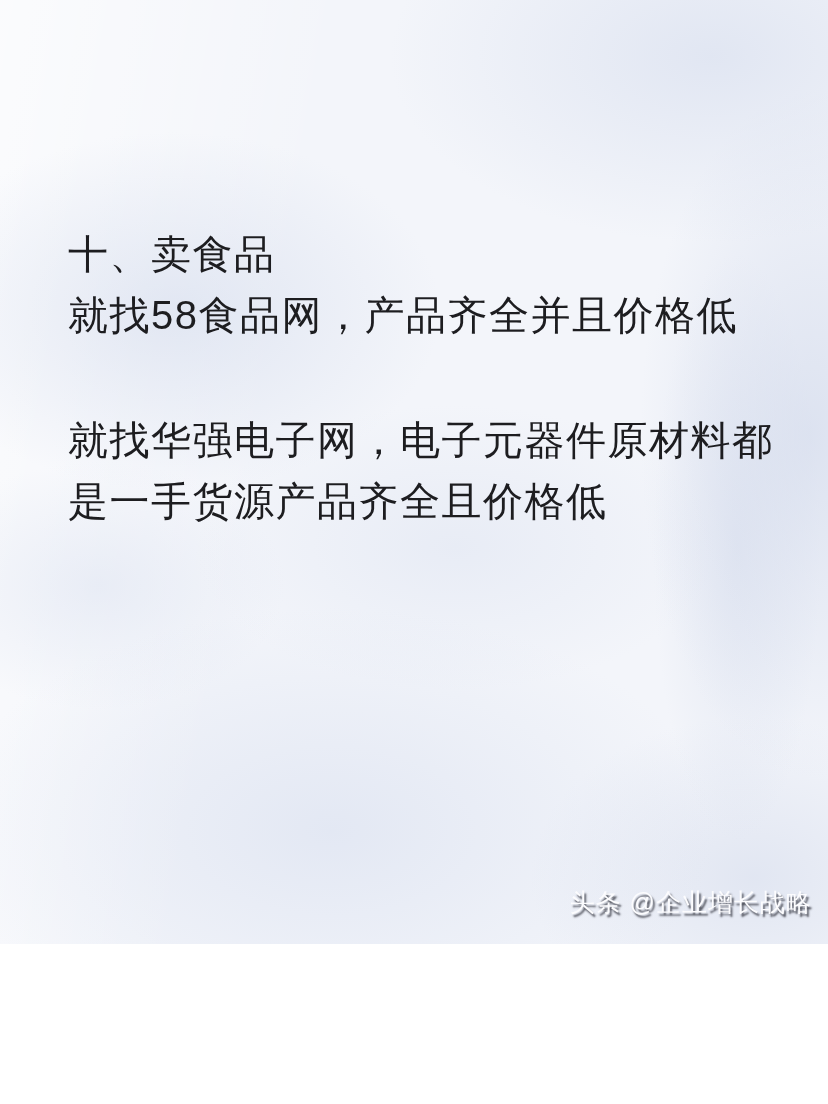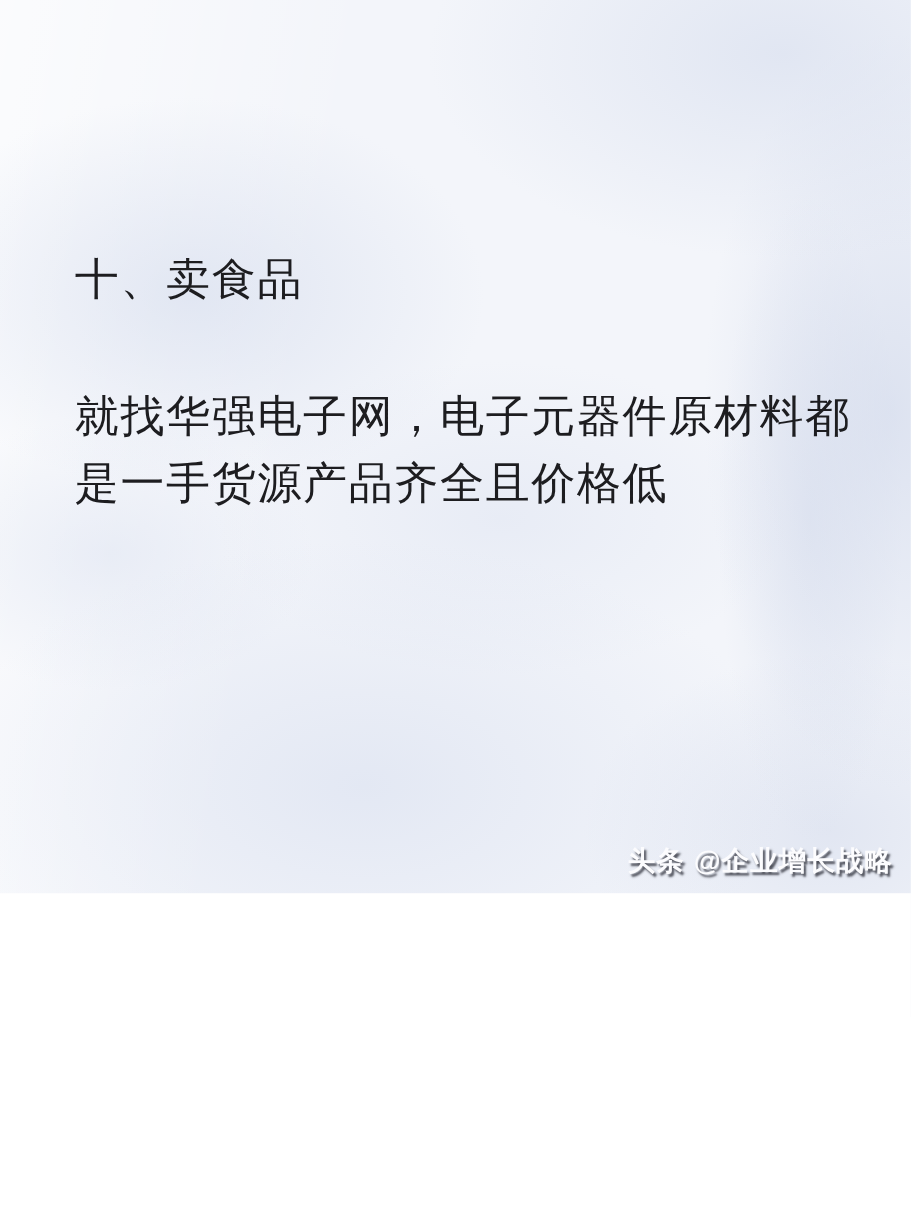--- a/index.html
+++ b/index.html
@@ -10,21 +10,21 @@
   }
   * { margin: 0; padding: 0; box-sizing: border-box; }
   html, body { width: 828px; height: 1104px; }
   body {
     font-family: "Liberation Sans", "DejaVu Sans", sans-serif;
     overflow: hidden;
   }
   .card {
     position: relative;
     width: 828px;
-    height: 812px;
+    height: 944px;
     background-color: var(--bg-base);
     background-image:
       radial-gradient(ellipse 520px 300px at 86% 6%,  rgba(210,218,236,0.55), rgba(210,218,236,0) 62%),
       radial-gradient(ellipse 430px 290px at 21% 33%, rgba(205,214,234,0.50), rgba(205,214,234,0) 62%),
       radial-gradient(ellipse 260px 520px at 98% 46%, rgba(202,211,232,0.55), rgba(202,211,232,0) 66%),
       radial-gradient(ellipse 120px 420px at 89% 58%, rgba(206,214,233,0.40), rgba(206,214,233,0) 70%),
       radial-gradient(ellipse 620px 360px at 40% 88%, rgba(211,219,237,0.50), rgba(211,219,237,0) 62%),
       radial-gradient(ellipse 360px 260px at 91% 93%, rgba(206,214,233,0.48), rgba(206,214,233,0) 62%),
       radial-gradient(ellipse 420px 230px at 55% 58%, rgba(221,227,241,0.50), rgba(221,227,241,0) 62%),
       radial-gradient(ellipse 300px 200px at 12% 62%, rgba(216,223,239,0.45), rgba(216,223,239,0) 62%),
@@ -41,37 +41,38 @@
     font-size: 40px;
     line-height: 61px;
     letter-spacing: 1.5px;
     font-weight: 400;
     color: var(--text-color);
     white-space: nowrap;
   }
   .watermark {
     position: absolute;
     right: 16px;
-    bottom: 13px;
+    bottom: 25px;
     font-size: 25px;
-    font-weight: 700;
+    font-weight: 400;
     letter-spacing: 1px;
     color: var(--watermark-color);
     text-shadow: 2px 3px 2px var(--watermark-shadow);
     white-space: nowrap;
   }
 </style>
 </head>
 <body>
 
 <div class="card">
   <div class="content">
 
     <div class="section">
       <div class="line">十、卖食品</div>
+      <div class="line">就找58食品网，产品齐全并且价格低</div>
     </div>
 
     <div class="section">
       <div class="line">就找华强电子网，电子元器件原材料都</div>
       <div class="line">是一手货源产品齐全且价格低</div>
     </div>
 
 
   </div>
 

